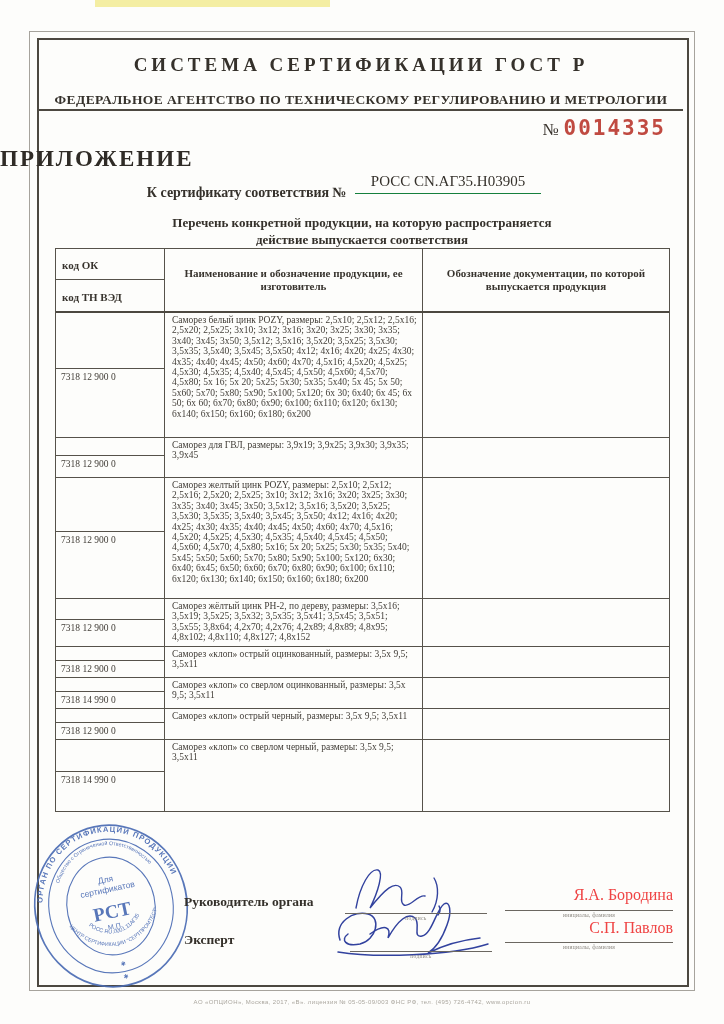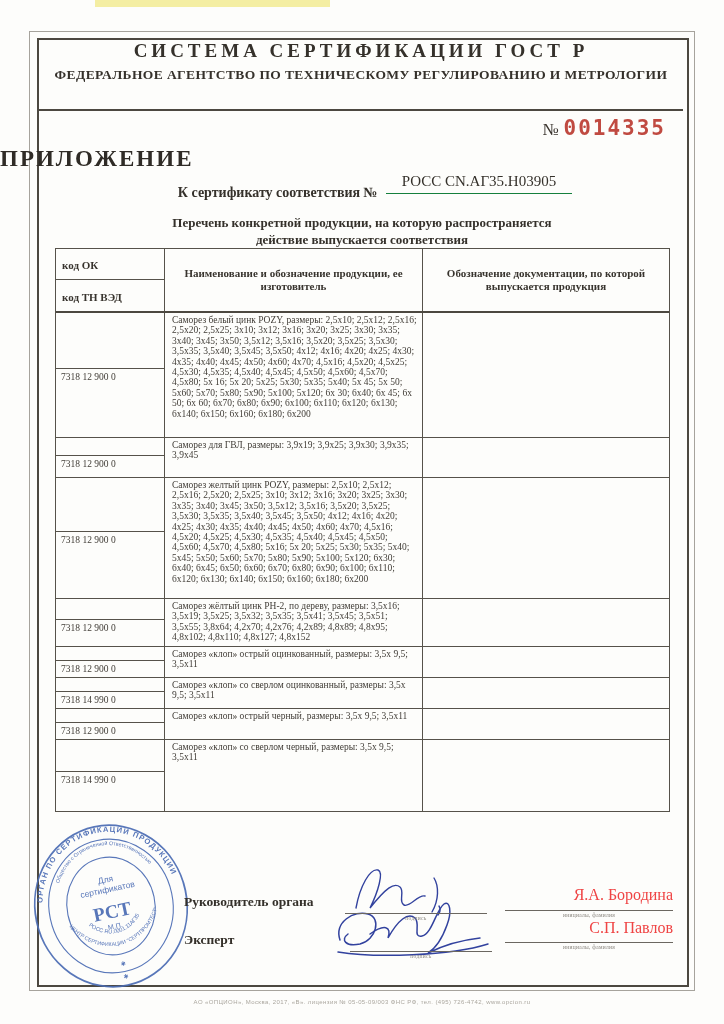--- a/index.html
+++ b/index.html
@@ -10,32 +10,32 @@
     color:#3c3833;
   }
   .abs{position:absolute;}
   
   .hl-streak{left:95px;top:0;width:235px;height:7px;background:#f2eb93;opacity:.85;}
   
   .outer-border{left:29px;top:31px;width:664px;height:958px;border:1px solid #a6a39c;}
   .inner-border{left:37px;top:38px;width:648px;height:945px;border:2px solid #4c4840;background:transparent;}
   
   .header-box{left:39px;top:40px;width:644px;height:69px;border-bottom:2px solid #4c4840;text-align:center;}
-  .sys-title{font-size:19px;font-weight:bold;letter-spacing:4px;color:#35312b;}
-  .agency-title{margin-top:5px;font-size:13.5px;font-weight:bold;letter-spacing:.4px;color:#35312b;}
+  .sys-title{margin-top:14px;font-size:19px;font-weight:bold;letter-spacing:4px;color:#35312b;}
+  .agency-title{margin-top:16px;font-size:13.5px;font-weight:bold;letter-spacing:.4px;color:#35312b;}
   
   .serial{top:116px;right:58px;font-size:18px;white-space:nowrap;}
   .serial .no{color:#3a342e;font-size:17px;}
   .serial .num{font-family:"DejaVu Sans Mono",monospace;font-weight:bold;font-size:21px;
                color:#c04a41;letter-spacing:2px;}
   
   .app-title{left:0;top:146px;width:724px;text-align:left;font-size:23px;font-weight:bold;
              letter-spacing:2px;color:#2f2b26;}
   .cert-line{left:0;top:180px;width:688px;display:flex;justify-content:center;align-items:flex-end;
-             font-size:14px;font-weight:bold;color:#35312b;margin-left:31px;}
+             font-size:14px;font-weight:bold;color:#35312b;}
   .cert-num{font-weight:normal;font-size:15px;border-bottom:1px solid #15803d;
             padding:0 16px 3px 16px;margin-left:8px;position:relative;top:-7px;white-space:nowrap;}
   .scope{left:0;width:724px;text-align:center;font-size:13px;font-weight:bold;color:#35312b;}
   .scope1{top:215px;} .scope2{top:232px;}
   
   .cert-table{left:55px;top:248px;width:613px;height:562px;border:1px solid #56524a;
               display:flex;flex-direction:column;font-size:9.5px;line-height:10.4px;color:#403c36;}
   .trow{display:flex;flex:0 0 auto;border-bottom:1px solid #56524a;box-sizing:border-box;}
   .trow:last-child{border-bottom:none;}
   .c1{flex:0 0 108px;display:flex;flex-direction:column;box-sizing:border-box;}

